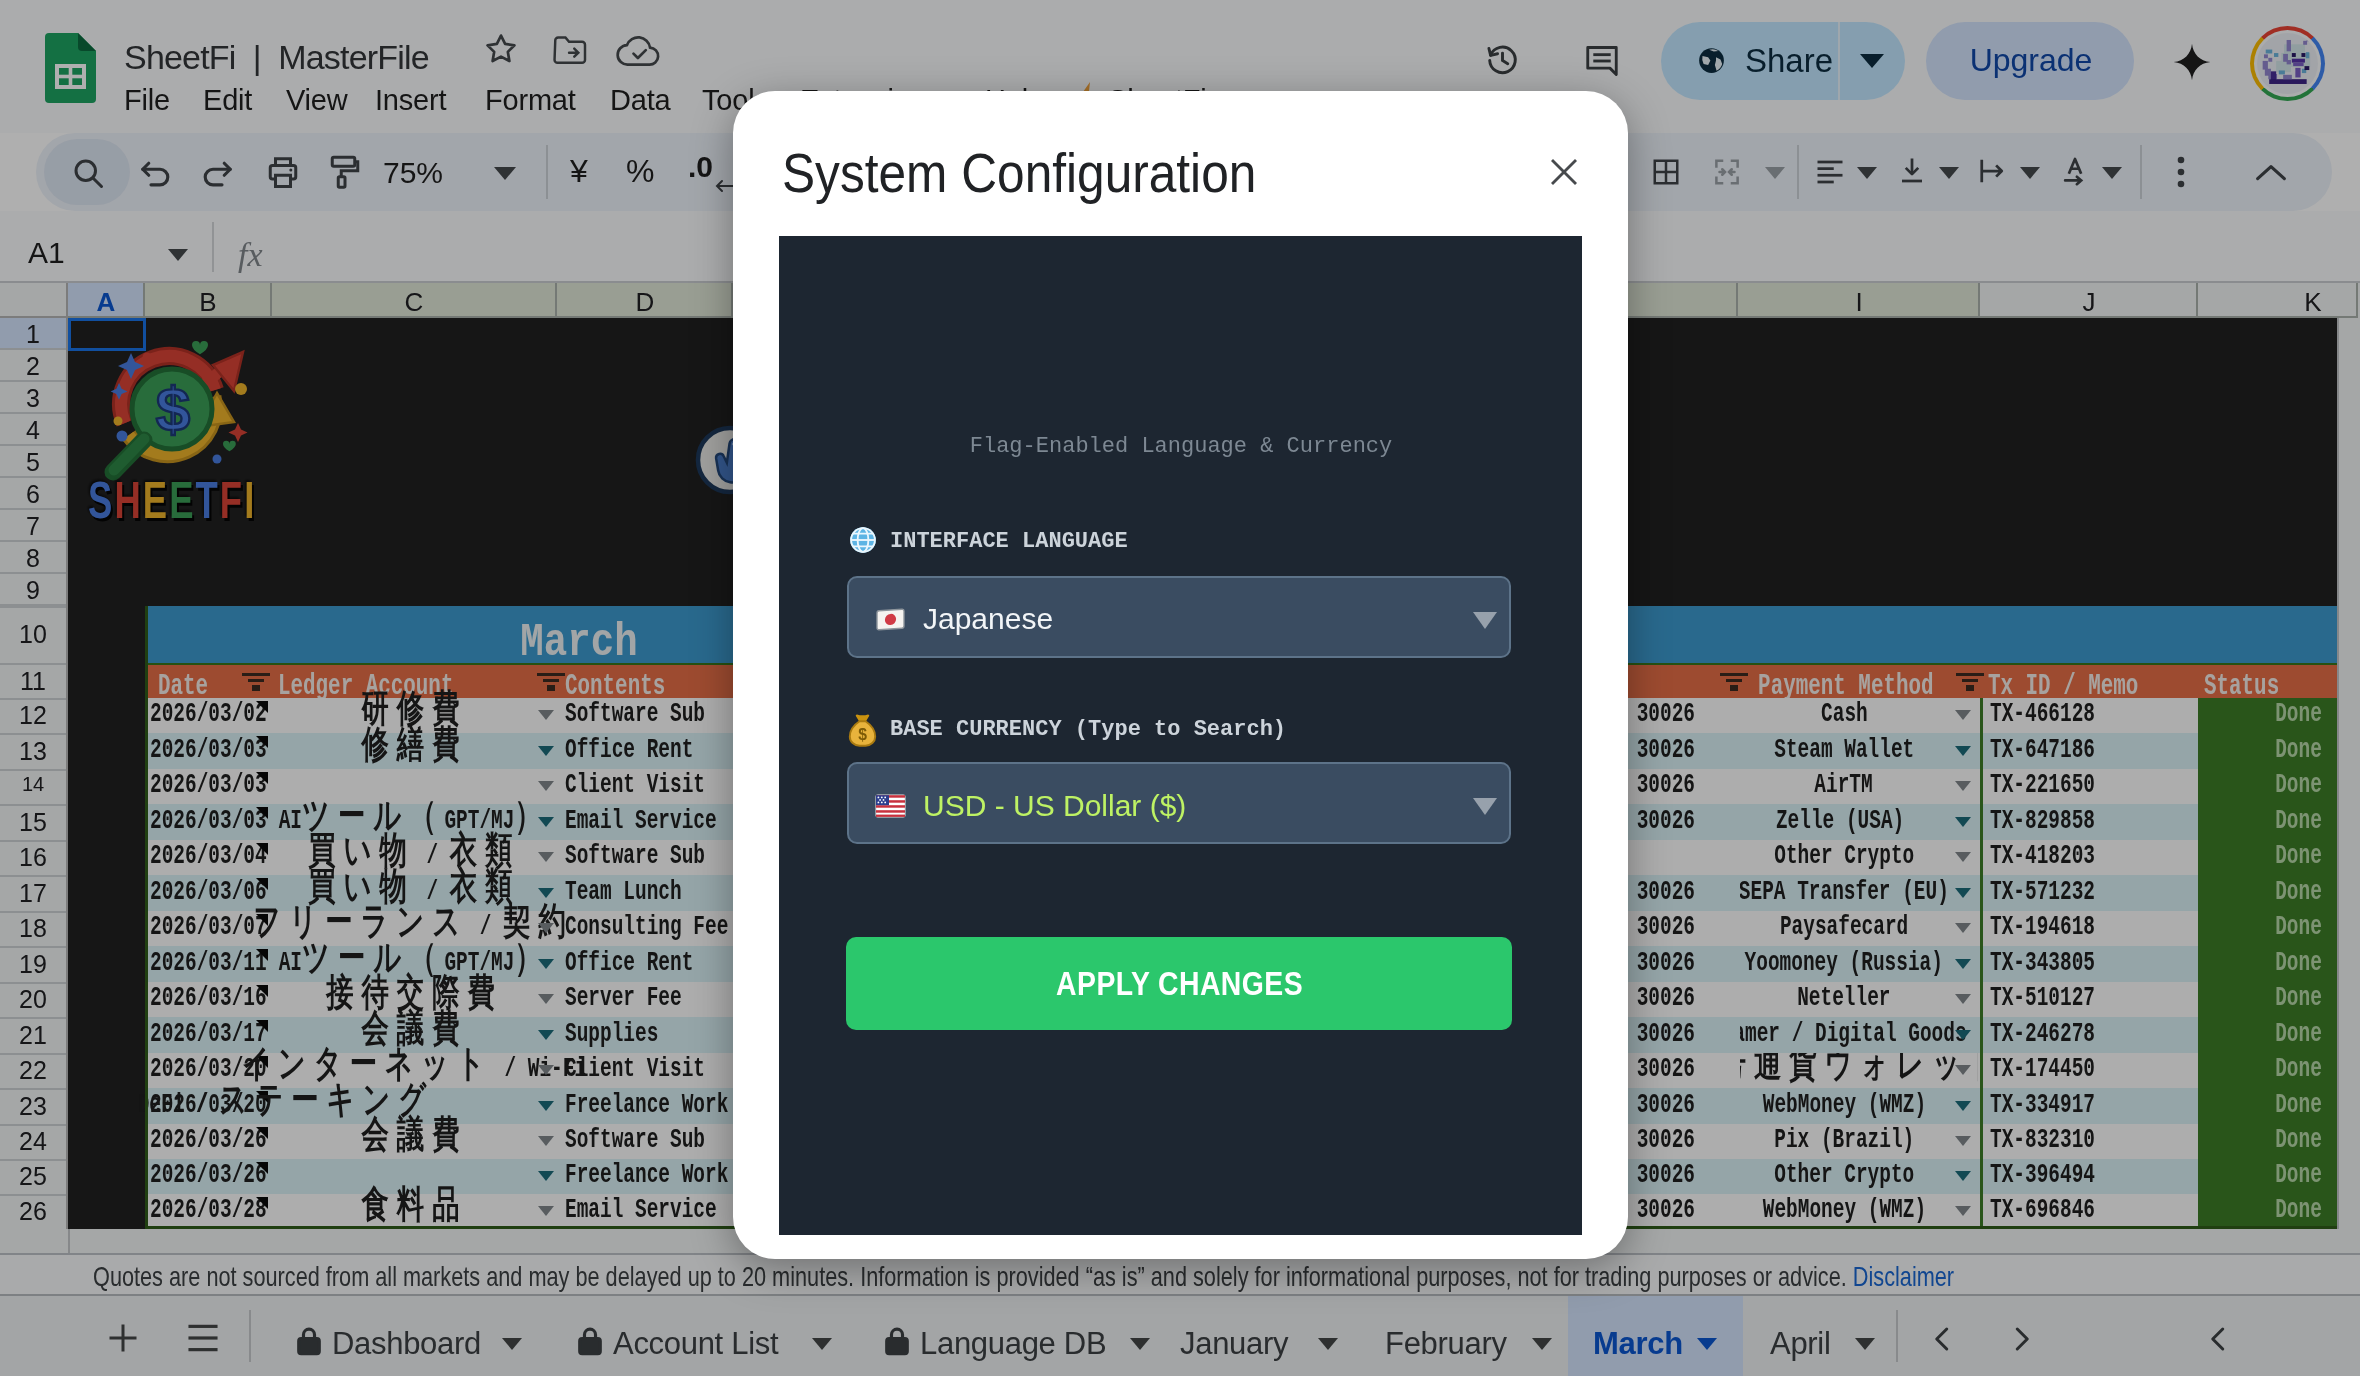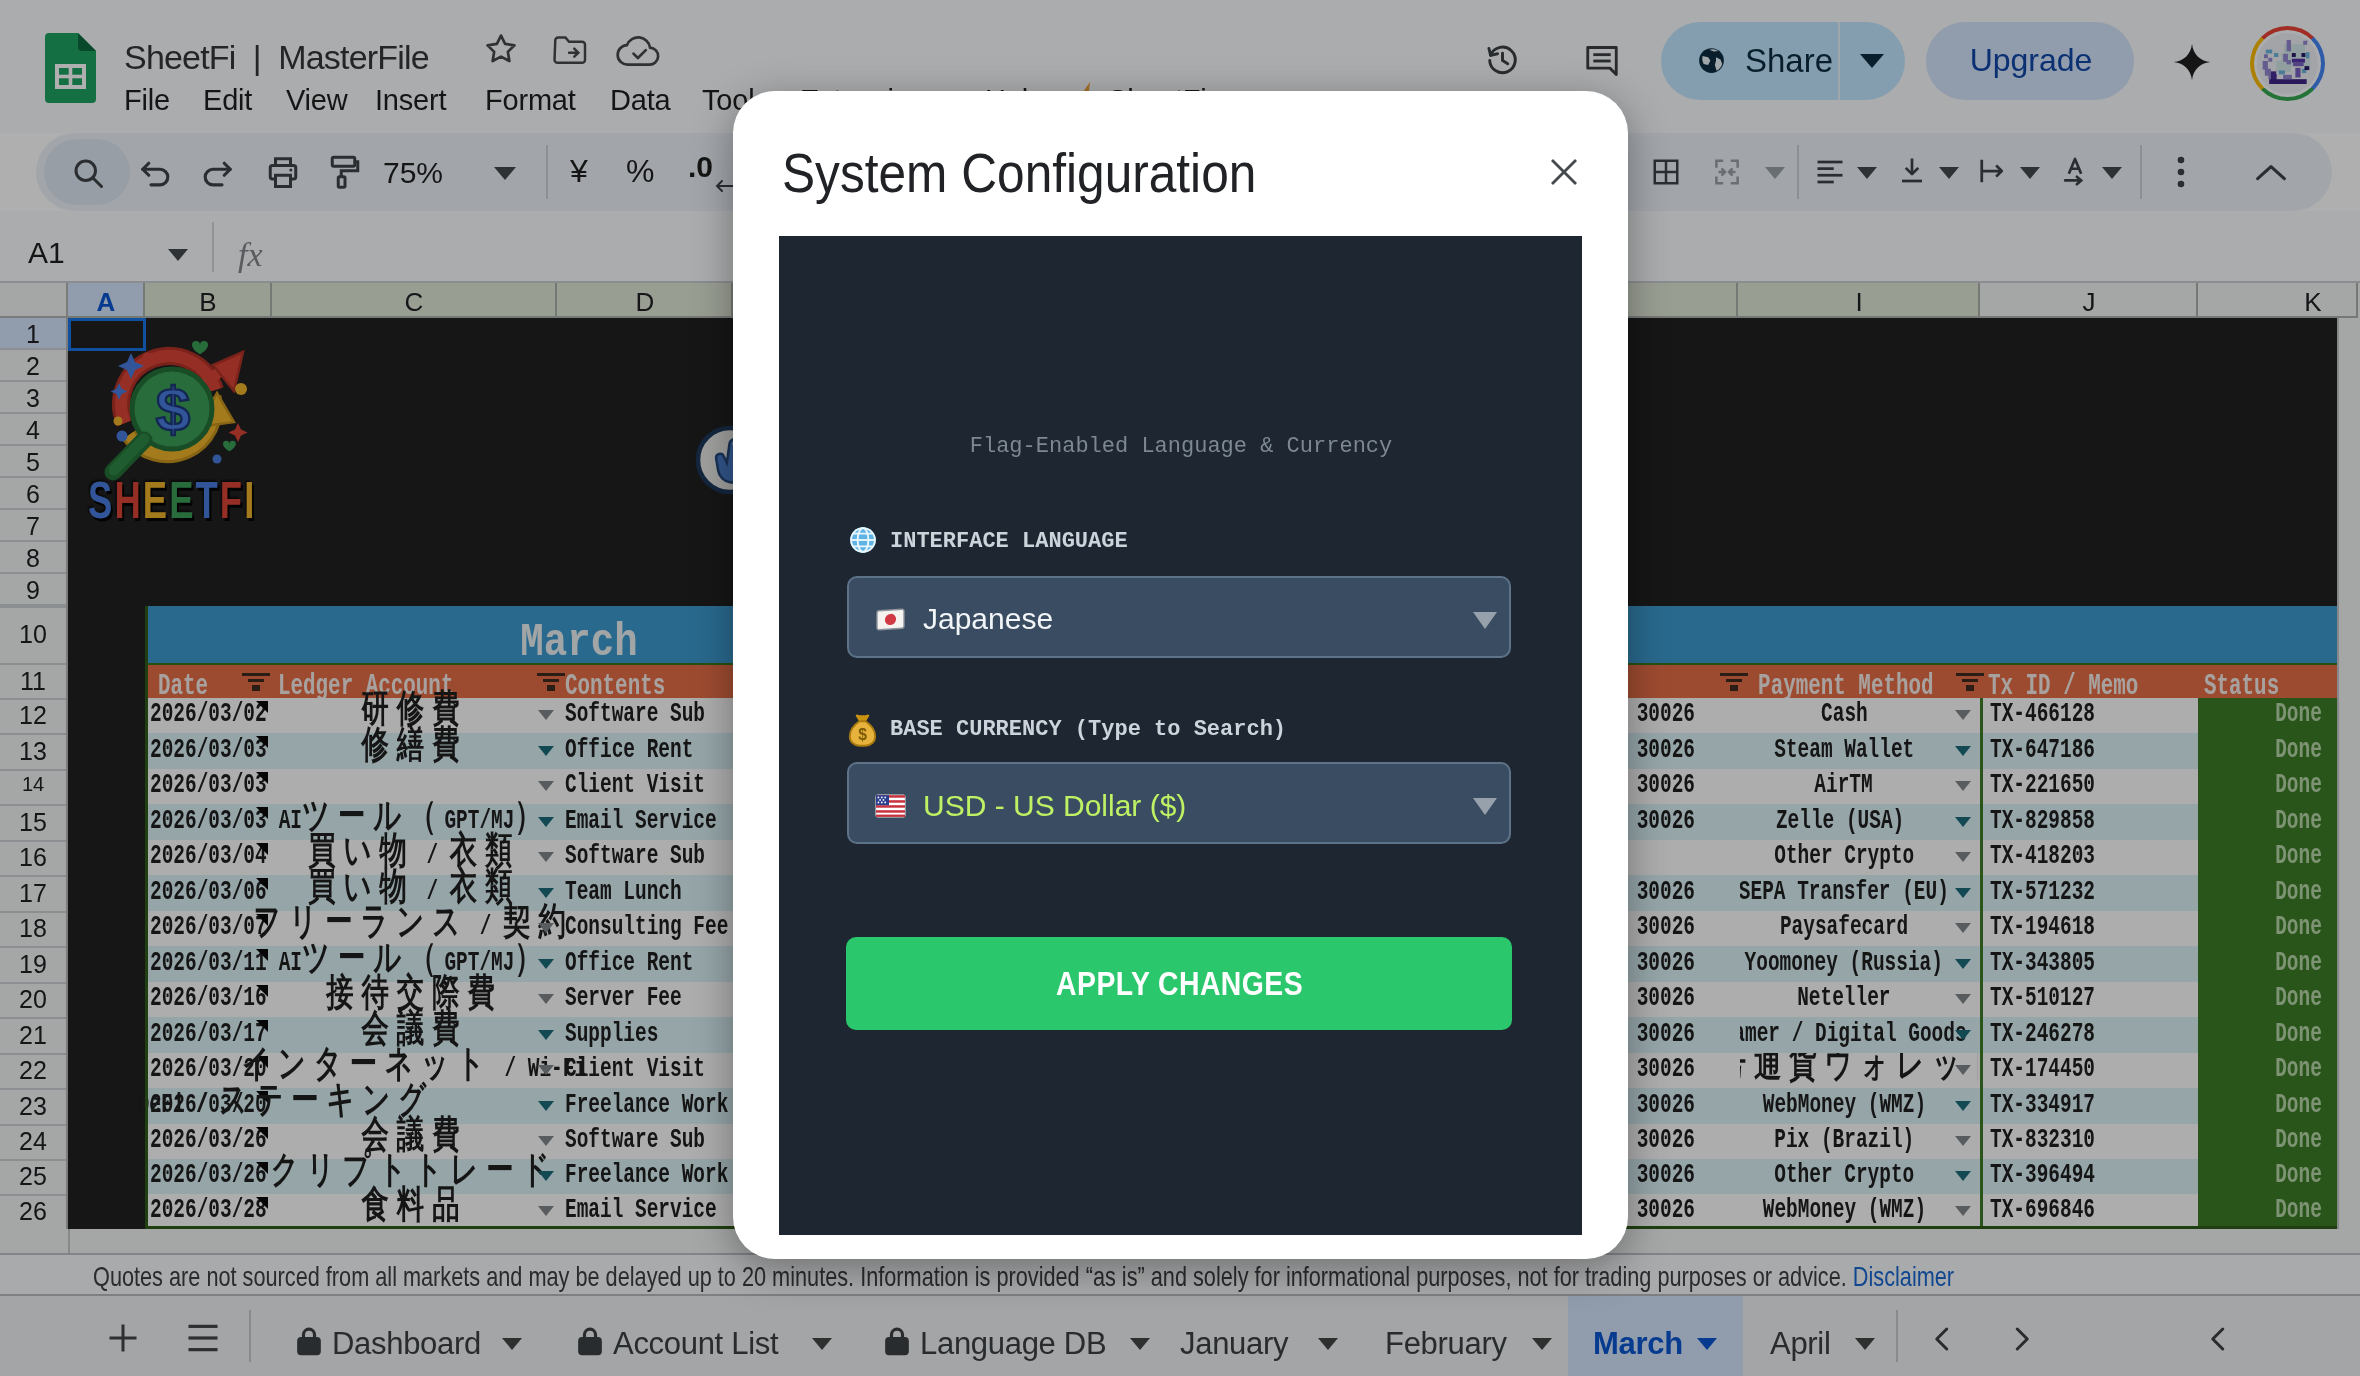--- a/index.html
+++ b/index.html
@@ -508,21 +508,20 @@
 <div style="position:absolute;left:1740px;top:1124px;width:238px;height:35px;overflow:hidden">
       <div style="position:absolute;left:-246px;top:3px;width:700px;text-align:center;line-height:1;"><span style="display:inline-block;font-family:'Liberation Mono',monospace;font-size:27px;font-weight:700;letter-spacing:0px;color:#1f1f1f;white-space:nowrap;line-height:1;transform:scaleX(0.72);transform-origin:50% 50%;">Pix (Brazil)</span></div>
     </div>
 <div style="position:absolute;left:1955px;top:1136px;width:0;height:0;border-left:8.0px solid transparent;border-right:8.0px solid transparent;border-top:10px solid #80868b"></div>
 <div style="position:absolute;left:1990px;top:1127px;font-family:'Liberation Mono',monospace;font-size:27px;font-weight:700;letter-spacing:0px;color:#1f1f1f;white-space:nowrap;line-height:1;transform:scaleX(0.72);transform-origin:0 50%;">TX-832310</div>
 <div style="position:absolute;left:1622px;top:1127px;width:700px;text-align:right;line-height:1;"><span style="display:inline-block;font-family:'Liberation Mono',monospace;font-size:27px;font-weight:700;letter-spacing:0px;color:#b6d7a8;white-space:nowrap;line-height:1;transform:scaleX(0.72);transform-origin:100% 50%;">Done</span></div>
 <div style="left:145px;top:1159px;width:2192px;height:35px;background:#d9f0f5"></div>
 <div style="left:2198px;top:1159px;width:139px;height:35px;background:#3c7d26"></div>
 <div style="position:absolute;left:150px;top:1162px;font-family:'Liberation Mono',monospace;font-size:27px;font-weight:700;letter-spacing:0px;color:#1f1f1f;white-space:nowrap;line-height:1;transform:scaleX(0.72);transform-origin:0 50%;">2026/03/26</div>
 <div style="position:absolute;left:256px;top:1162px;width:0;height:0;border-left:12px solid transparent;border-top:12px solid #0a0a0a"></div>
-<div style="position:absolute;left:64px;top:1153px;width:700px;text-align:center;line-height:1;"><span style="display:inline-block;font-family:'Liberation Mono',monospace;font-size:27px;font-weight:700;letter-spacing:0px;color:#1f1f1f;white-space:nowrap;line-height:1;transform:scaleX(0.72);transform-origin:50% 50%;"><span style="font-size:38px;letter-spacing:11px">クリプトトレード</span></span></div>
 <div style="position:absolute;left:538px;top:1171px;width:0;height:0;border-left:8.0px solid transparent;border-right:8.0px solid transparent;border-top:10px solid #1b6b7a"></div>
 <div style="position:absolute;left:565px;top:1162px;font-family:'Liberation Mono',monospace;font-size:27px;font-weight:700;letter-spacing:0px;color:#1f1f1f;white-space:nowrap;line-height:1;transform:scaleX(0.72);transform-origin:0 50%;">Freelance Work</div>
 <div style="position:absolute;left:995px;top:1162px;width:700px;text-align:right;line-height:1;"><span style="display:inline-block;font-family:'Liberation Mono',monospace;font-size:27px;font-weight:700;letter-spacing:0px;color:#1f1f1f;white-space:nowrap;line-height:1;transform:scaleX(0.72);transform-origin:100% 50%;">30026</span></div>
 <div style="position:absolute;left:1740px;top:1159px;width:238px;height:35px;overflow:hidden">
       <div style="position:absolute;left:-246px;top:3px;width:700px;text-align:center;line-height:1;"><span style="display:inline-block;font-family:'Liberation Mono',monospace;font-size:27px;font-weight:700;letter-spacing:0px;color:#1f1f1f;white-space:nowrap;line-height:1;transform:scaleX(0.72);transform-origin:50% 50%;">Other Crypto</span></div>
     </div>
 <div style="position:absolute;left:1955px;top:1171px;width:0;height:0;border-left:8.0px solid transparent;border-right:8.0px solid transparent;border-top:10px solid #1b6b7a"></div>
 <div style="position:absolute;left:1990px;top:1162px;font-family:'Liberation Mono',monospace;font-size:27px;font-weight:700;letter-spacing:0px;color:#1f1f1f;white-space:nowrap;line-height:1;transform:scaleX(0.72);transform-origin:0 50%;">TX-396494</div>
 <div style="position:absolute;left:1622px;top:1162px;width:700px;text-align:right;line-height:1;"><span style="display:inline-block;font-family:'Liberation Mono',monospace;font-size:27px;font-weight:700;letter-spacing:0px;color:#b6d7a8;white-space:nowrap;line-height:1;transform:scaleX(0.72);transform-origin:100% 50%;">Done</span></div>
 <div style="left:145px;top:1194px;width:2192px;height:35px;background:#fcfdfd"></div>

